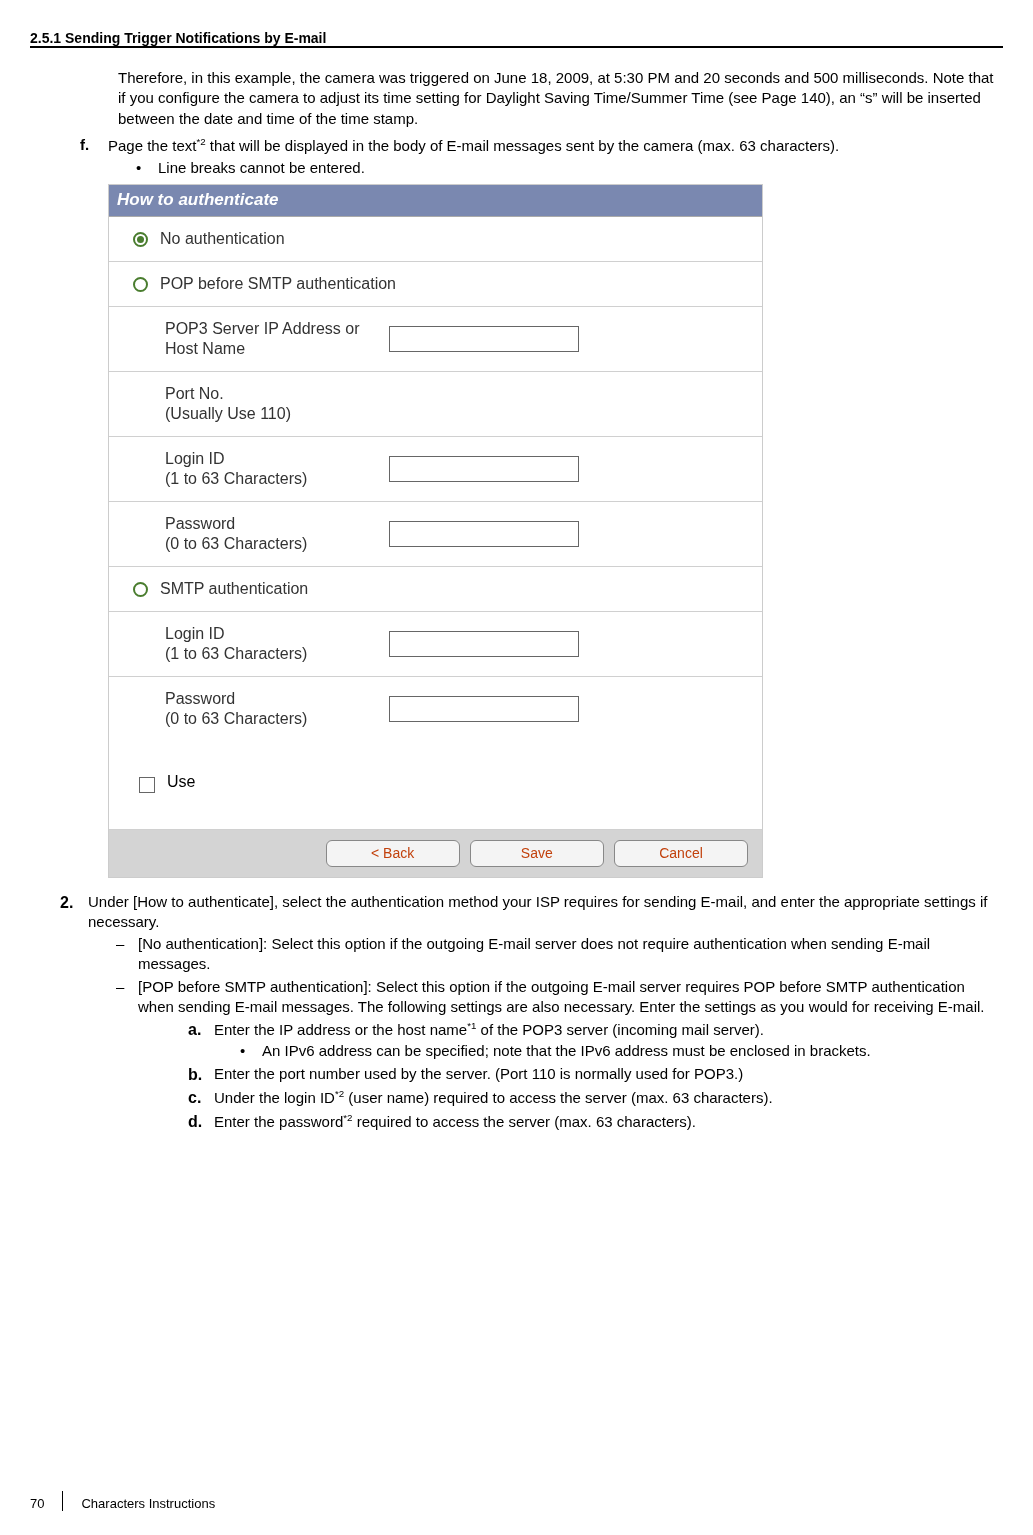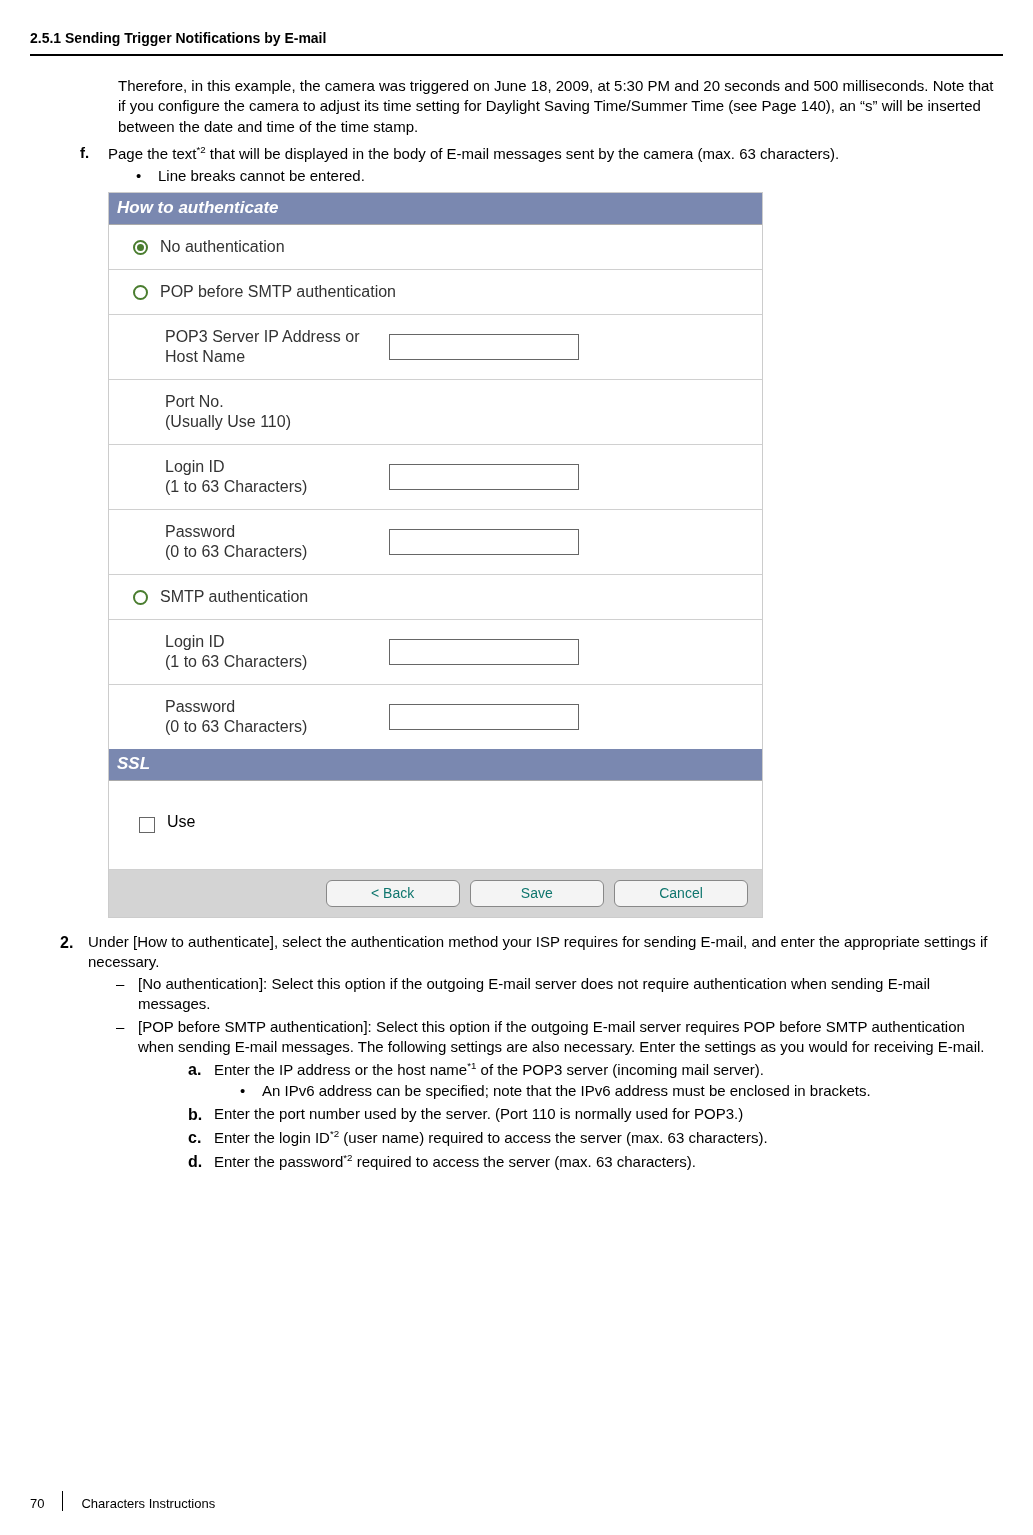--- a/index.html
+++ b/index.html
@@ -12,21 +12,20 @@
     }
     .page {
       padding: 30px 30px 20px 30px;
       box-sizing: border-box;
       position: relative;
       min-height: 1535px;
     }
     .header-section {
       font-size: 14px;
       font-weight: bold;
-      margin-bottom: 8px;
     }
     .header-rule {
       border: none;
       border-top: 2px solid #000;
       margin: 0 0 20px 0;
     }
     .body-text {
       font-size: 15px;
       line-height: 1.35;
     }
@@ -145,21 +144,21 @@
     .ui-btn {
       display: inline-block;
       min-width: 100px;
       padding: 3px 16px;
       background: #f4f4f4;
       border: 1px solid #888;
       border-radius: 6px;
       font-size: 14px;
       text-align: center;
       margin-left: 6px;
-      color: #0f766e;
+      color: #c2410c;
     }
     .list-2 {
       display: flex;
       margin-top: 14px;
       margin-left: 30px;
     }
     .list-2 .marker {
       font-weight: bold;
       width: 28px;
       flex-shrink: 0;
@@ -291,21 +290,20 @@
         </div>
 
         <div class="ui-row field" style="border-bottom:none">
           <div class="label">
             <span>Password</span><br>
             <span>(0 to 63 Characters)</span>
           </div>
           <div class="ctrl"><input class="ui-input" type="password" value="" style=""></div>
         </div>
 
-        <div class="ui-header">SSL</div>
 
         <div class="ssl-section">
           <span class="checkbox"></span>
           <span>Use</span>
         </div>
 
         <div class="ui-footer">
           <span class="ui-btn">&lt;  Back</span>
           <span class="ui-btn">Save</span>
           <span class="ui-btn">Cancel</span>
@@ -340,21 +338,21 @@
             </div>
 
             <div class="alpha-item">
               <div class="marker">b.</div>
               <div>Enter the port number used by the server. (Port 110 is normally used for POP3.)</div>
             </div>
 
             <div class="alpha-item">
               <div class="marker">c.</div>
               <div>
-                <span>Enter the login ID</span><sup>*2</sup><span> (user name) required to access the server (max. 63 characters).</span>
+                <span>Under the login ID</span><sup>*2</sup><span> (user name) required to access the server (max. 63 characters).</span>
               </div>
             </div>
 
             <div class="alpha-item">
               <div class="marker">d.</div>
               <div>
                 <span>Enter the password</span><sup>*2</sup><span> required to access the server (max. 63 characters).</span>
               </div>
             </div>
 

